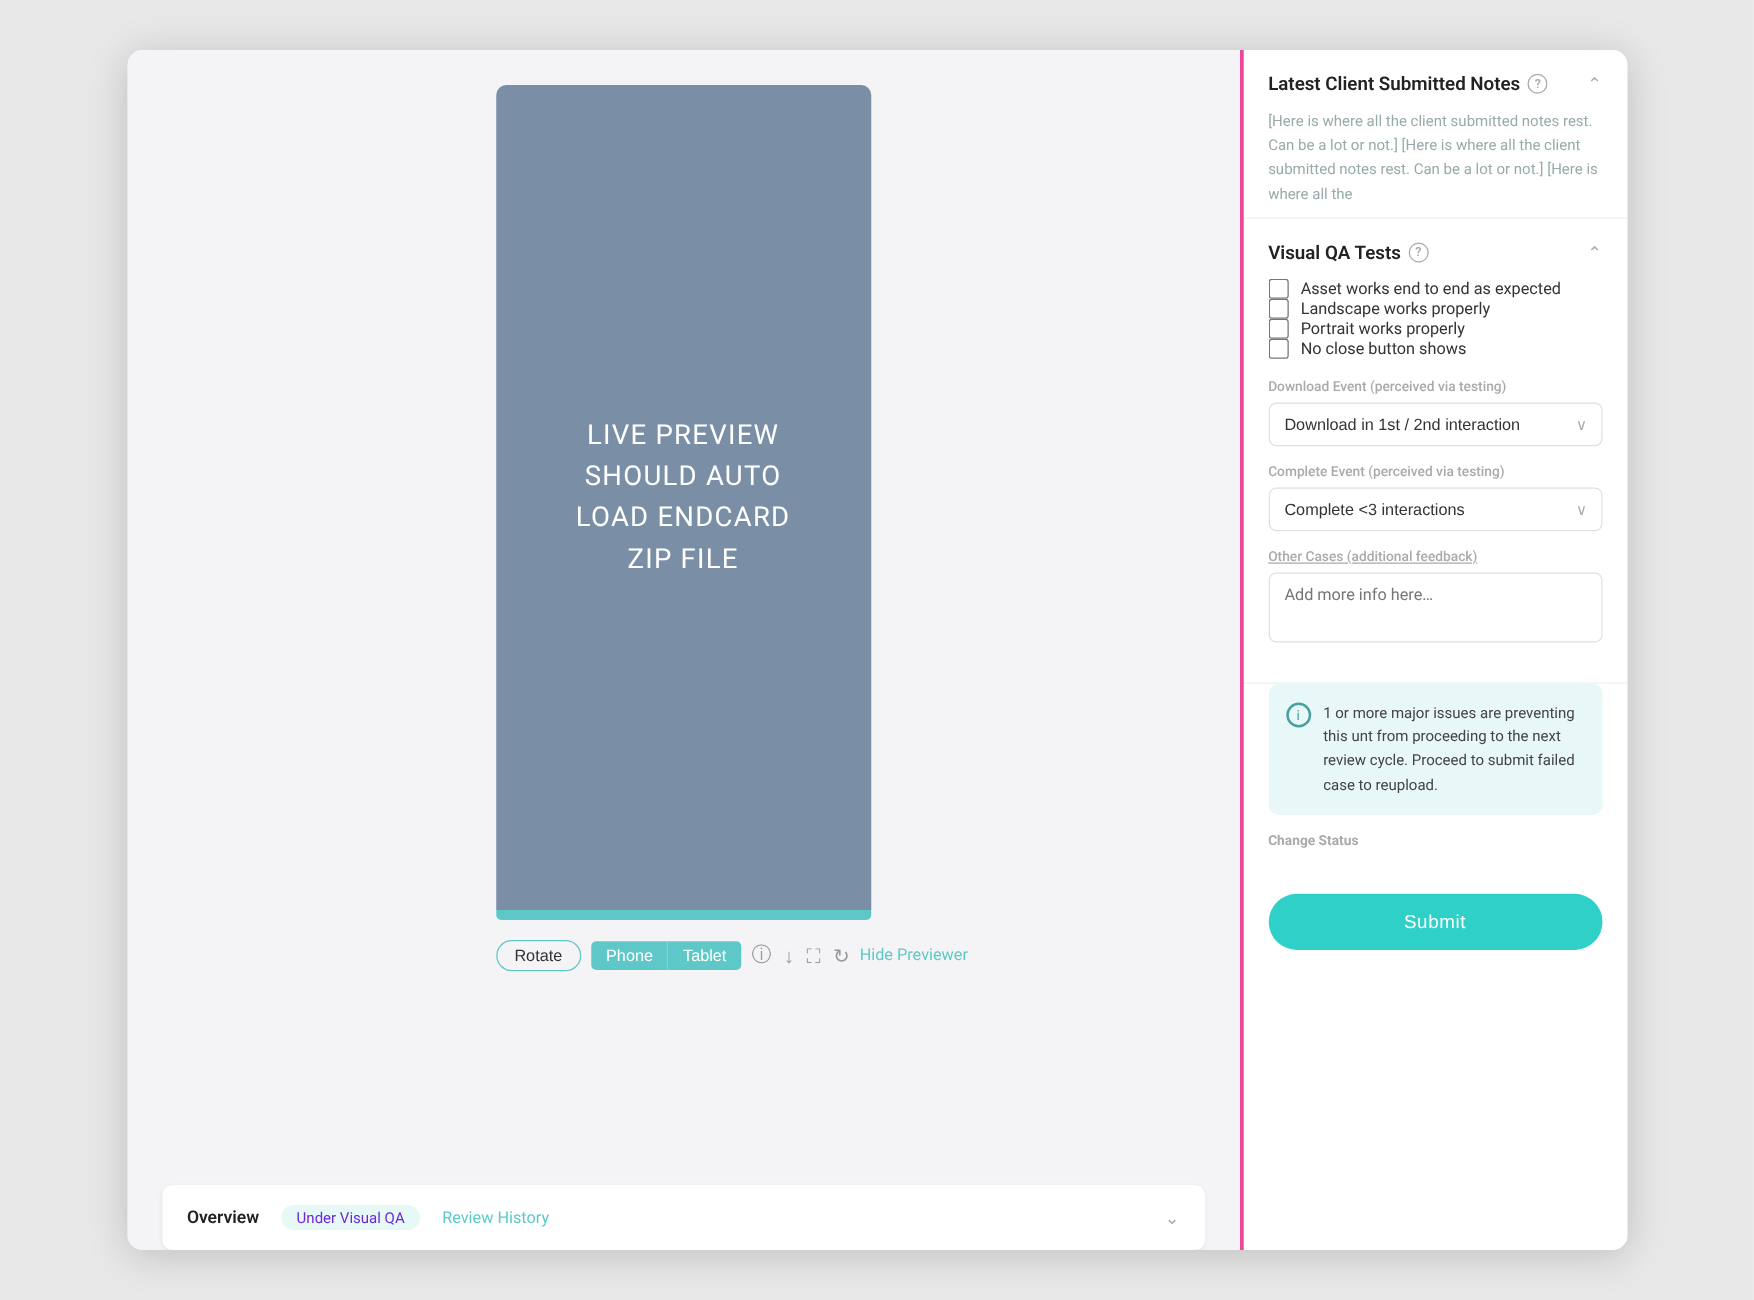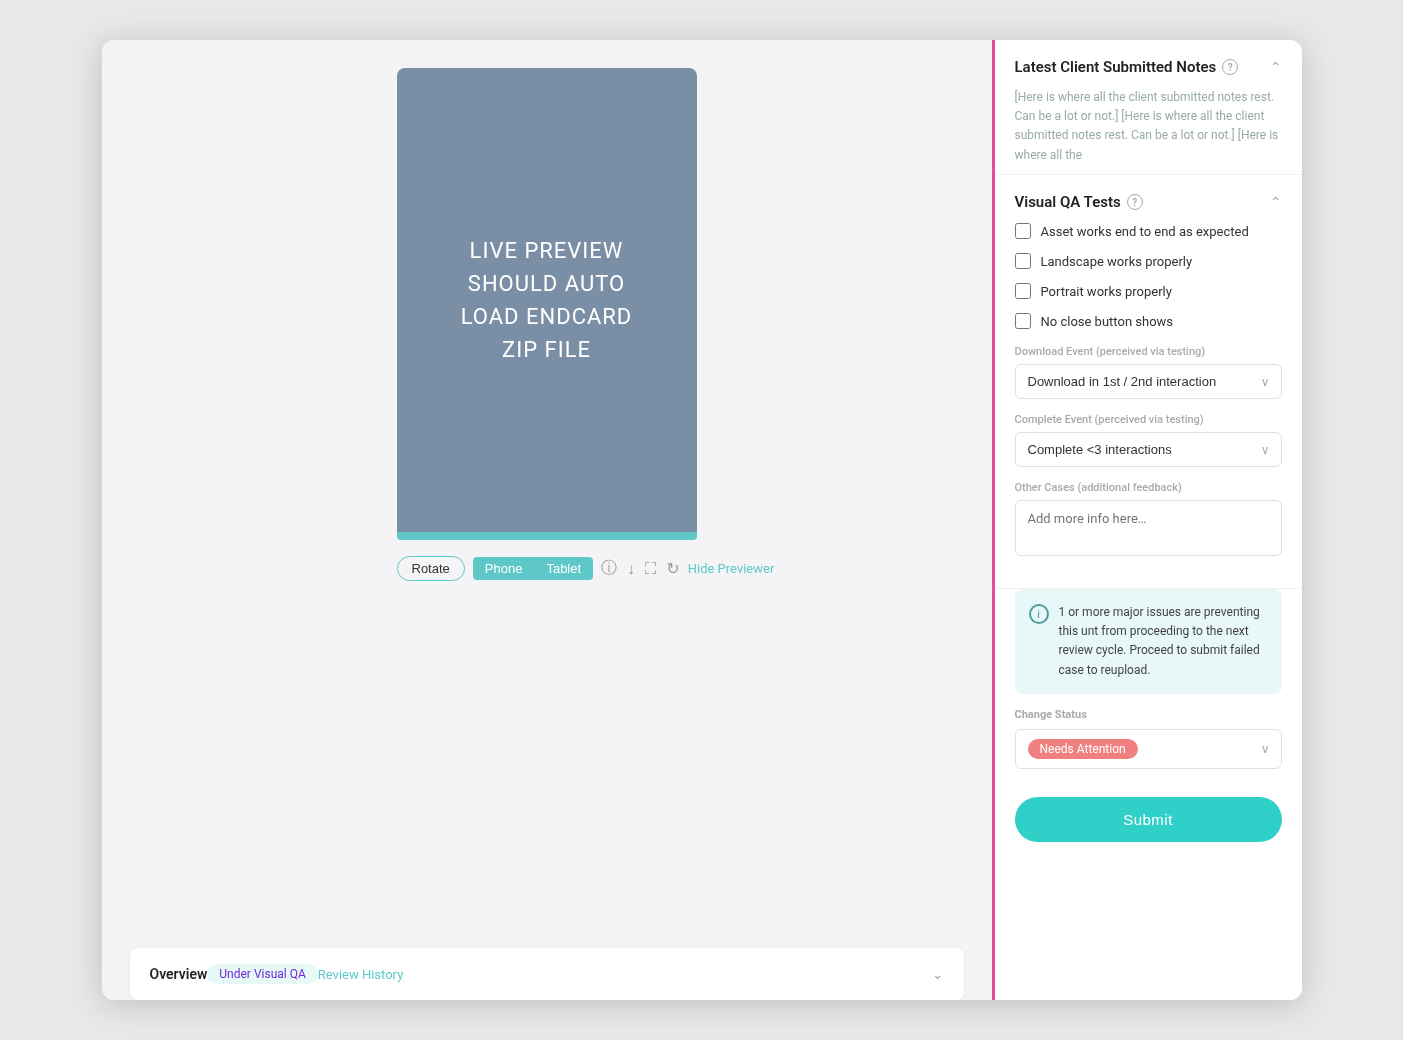--- a/index.html
+++ b/index.html
@@ -30,21 +30,21 @@
       background: #f4f4f6;
     }
     .preview-wrapper {
       display: flex;
       flex-direction: column;
       align-items: center;
       flex: 1;
     }
     .preview-phone {
       width: 300px;
-      height: 464px;
+      height: 660px;
       background: #7a8fa6;
       border-radius: 8px 8px 0 0;
       display: flex;
       align-items: center;
       justify-content: center;
       position: relative;
     }
     .preview-phone-bottom {
       width: 300px;
       height: 8px;
@@ -116,20 +116,21 @@
       cursor: pointer;
       white-space: nowrap;
     }
     .overview-bar {
       margin-top: 24px;
       background: #fff;
       border-radius: 8px;
       padding: 16px 20px;
       display: flex;
       align-items: center;
+      gap: 18px;
       box-shadow: 0 1px 4px rgba(0,0,0,0.06);
     }
     .overview-label {
       font-weight: 600;
       font-size: 14px;
       color: #222;
     }
     .badge-visual-qa {
       background: #e6f9f6;
       color: #6d28d9;
@@ -195,21 +196,20 @@
     .notes-text {
       font-size: 12px;
       color: #9aa;
       line-height: 1.6;
       max-height: 72px;
       overflow: hidden;
     }
     .qa-checkboxes {
       display: flex;
       flex-direction: column;
-      gap: 14px;
       margin-bottom: 16px;
     }
     .qa-check-item {
       display: flex;
       align-items: center;
       gap: 10px;
     }
     .qa-checkbox {
       width: 16px;
       height: 16px;
@@ -257,20 +257,21 @@
       cursor: pointer;
     }
     .textarea-group {
       margin-bottom: 14px;
     }
     .textarea-label {
       font-size: 11px;
       color: #aaa;
       margin-bottom: 6px;
       font-weight: 500;
+      text-decoration: underline;
     }
     .info-textarea {
       width: 100%;
       border: 1px solid #e0e0e4;
       border-radius: 6px;
       padding: 10px 12px;
       font-size: 13px;
       color: #bbb;
       background: #fff;
       resize: none;
@@ -472,22 +473,17 @@
       </div>
     </div>
 
     <div class="info-banner">
       <div class="info-banner-icon">i</div>
       <div class="info-banner-text">1 or more major issues are preventing this unt from proceeding to the next review cycle. Proceed to submit failed case to reupload.</div>
     </div>
 
     <div class="change-status-section">
       <div class="change-status-label">Change Status</div>
-      <div class="status-select-wrapper">
-        <div class="status-display">
-          <span class="needs-attention-badge">Needs Attention</span>
-        </div>
-      </div>
     </div>
 
     <button class="submit-btn">Submit</button>
   </div>
 </div>
 
 </body></html>

